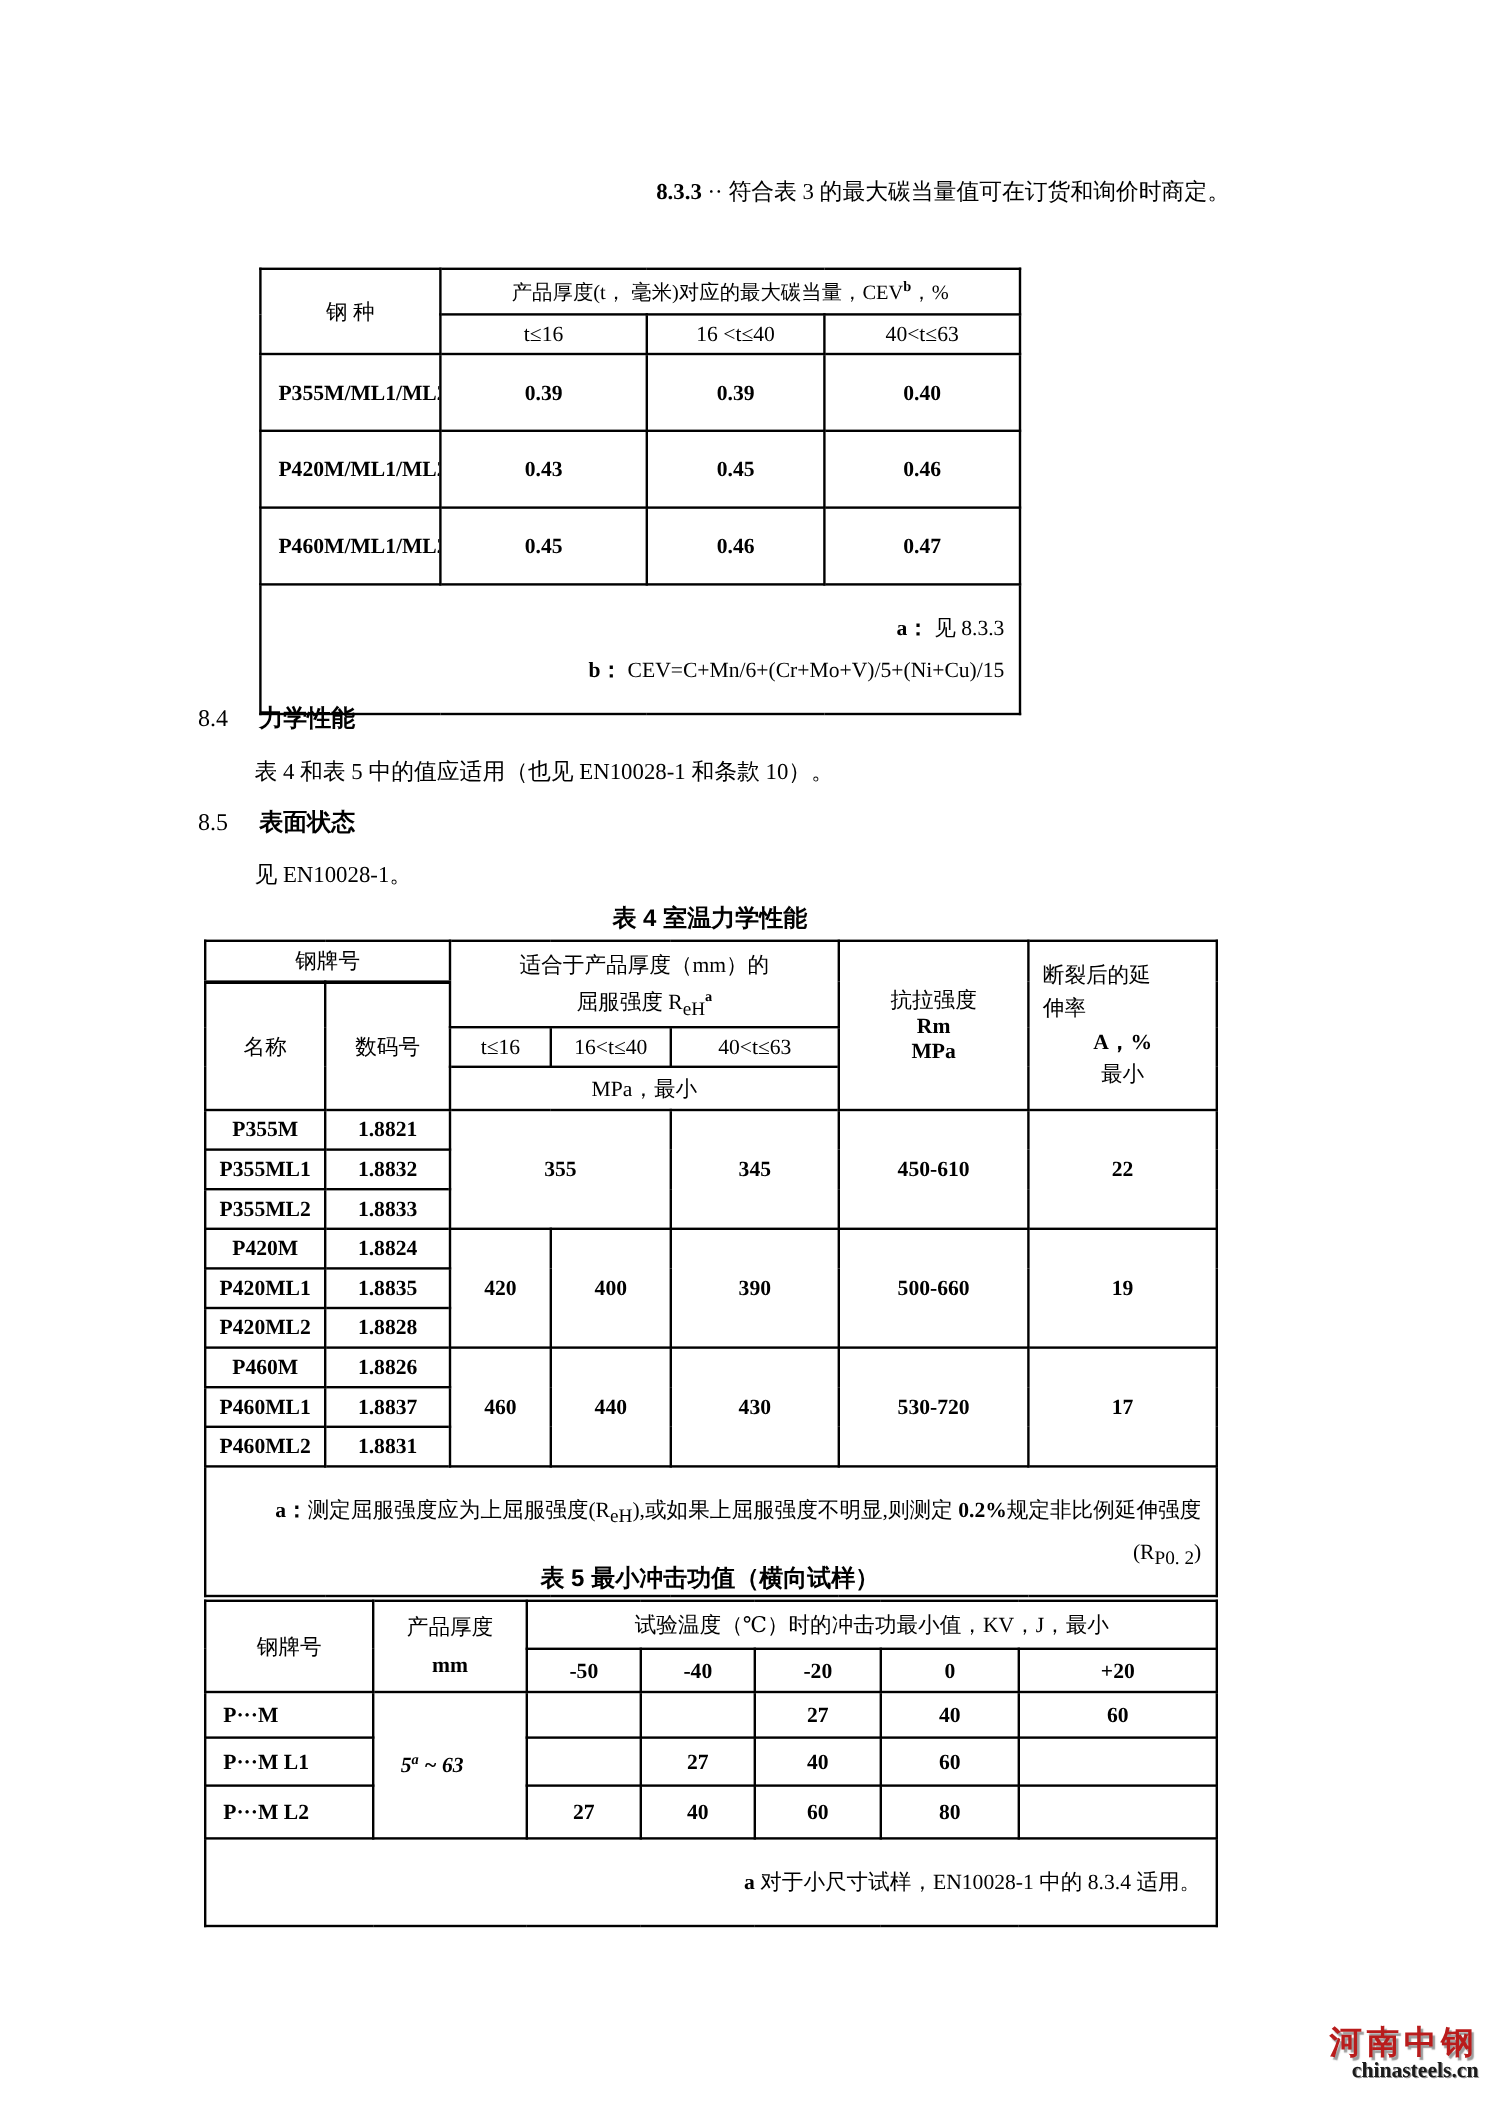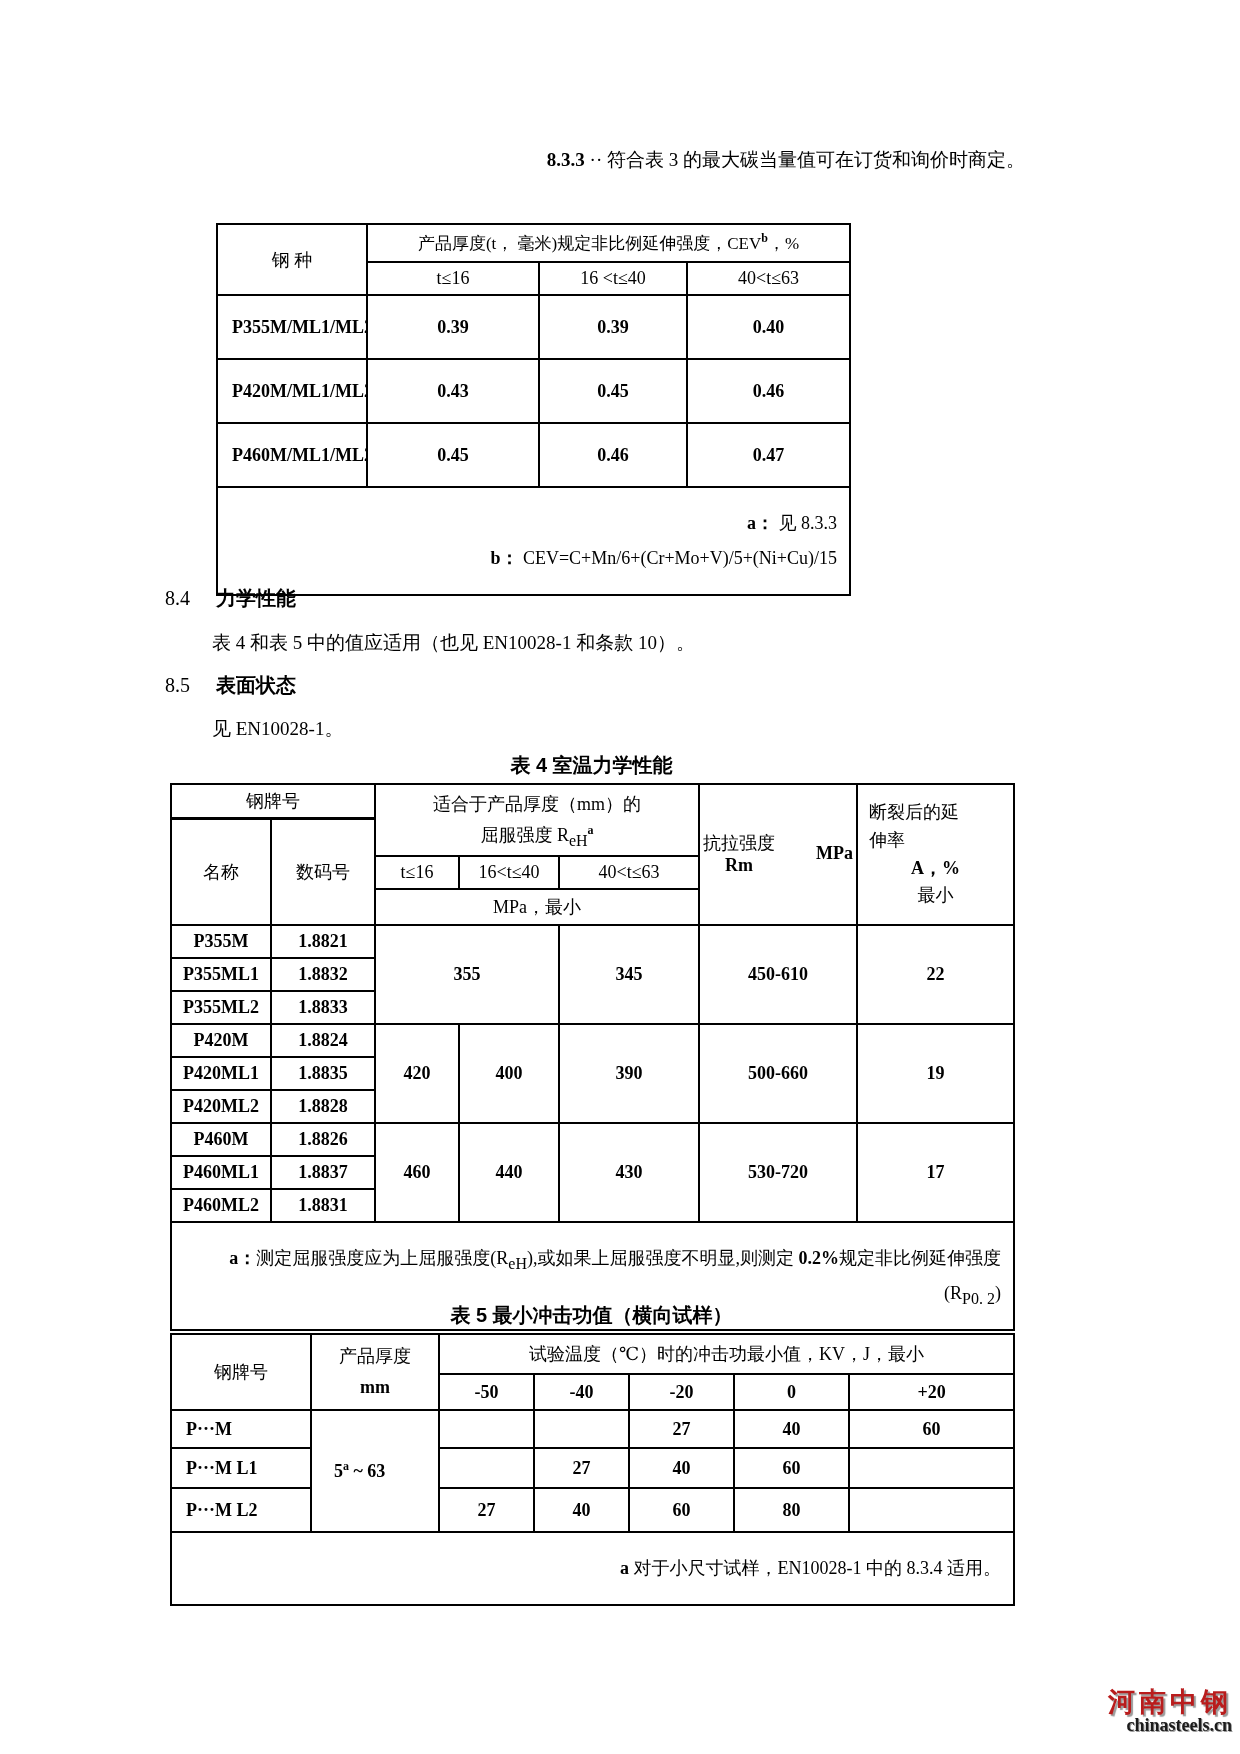--- a/index.html
+++ b/index.html
@@ -25,21 +25,21 @@
     font-size:18px; padding:0 3px; overflow:hidden;
   }
   .v { font-weight:bold; }                 
   .grade-left { text-align:left; padding-left:14px; font-weight:bold; }
   .note-cell { text-align:right; padding:18px 12px; line-height:1.95; font-size:18px; }
   .note-cell b { font-weight:bold; }
   .bb-thick { border-bottom:3px solid #000; }
   .sup { vertical-align:super; font-size:12px; line-height:0; font-weight:bold; }
   .sub { vertical-align:sub;  font-size:16px; line-height:0; }
   .two-line div { line-height:1.7; }
-  .cell-col { display:flex; flex-direction:row; justify-content:space-between;
+  .cell-col { display:flex; flex-direction:column; justify-content:space-between;
               align-items:center; height:100%; padding:8px 0 10px; }
   .elong { text-align:left; padding:6px 8px; line-height:1.55; }
   .elong .c { text-align:center; }
   .bold { font-weight:bold; }
   .wm { text-align:right; line-height:1.05; }
   .wm .cn {
     font-family:"Liberation Sans","DejaVu Sans",sans-serif; font-weight:bold;
     font-size:27px; letter-spacing:4px; color:#b91c1c; text-shadow:2px 2px 1px #9a9a9a;
   }
   .wm .en {
@@ -63,21 +63,21 @@
       <colgroup>
           <col style="width:150px">
           <col style="width:172px">
           <col style="width:148px">
           <col style="width:163px">
         </colgroup>
       <tbody>
           <tr style="height:38px">
         <td rowspan="2">钢  种</td>
         <td colspan="3" style="font-size:17px">
-          <span>产品厚度(t， 毫米)规定非比例延伸强度，CEV</span><sup class="sup">b</sup><span>，%</span>
+          <span>产品厚度(t， 毫米)对应的最大碳当量，CEV</span><sup class="sup">b</sup><span>，%</span>
         </td>
       </tr>
       <tr style="height:33px">
         <td>t≤16</td>
         <td>16 &lt;t≤40</td>
         <td>40&lt;t≤63</td>
       </tr>
       <tr style="height:64px">
         <td class="grade-left">P355M/ML1/ML2</td>
         <td class="v">0.39</td>
@@ -258,21 +258,21 @@
       </tr>
       <tr style="height:36px">
         <td class="bold">-50</td>
         <td class="bold">-40</td>
         <td class="bold">-20</td>
         <td class="bold">0</td>
         <td class="bold">+20</td>
       </tr>
       <tr style="height:38px">
         <td class="grade-left">P···M</td>
-        <td rowspan="3" class="v" style="text-align:left; padding-left:22px;">
+        <td rowspan="3" class="v" style="text-align:left; padding-left:22px;font-style:italic;">
           <span>5</span><sup class="sup">a</sup><span> ~ 63</span>
         </td>
         <td class="v"></td>
         <td class="v"></td>
         <td class="v">27</td>
         <td class="v">40</td>
         <td class="v">60</td>
       </tr>
       <tr style="height:40px">
         <td class="grade-left">P···M L1</td>

